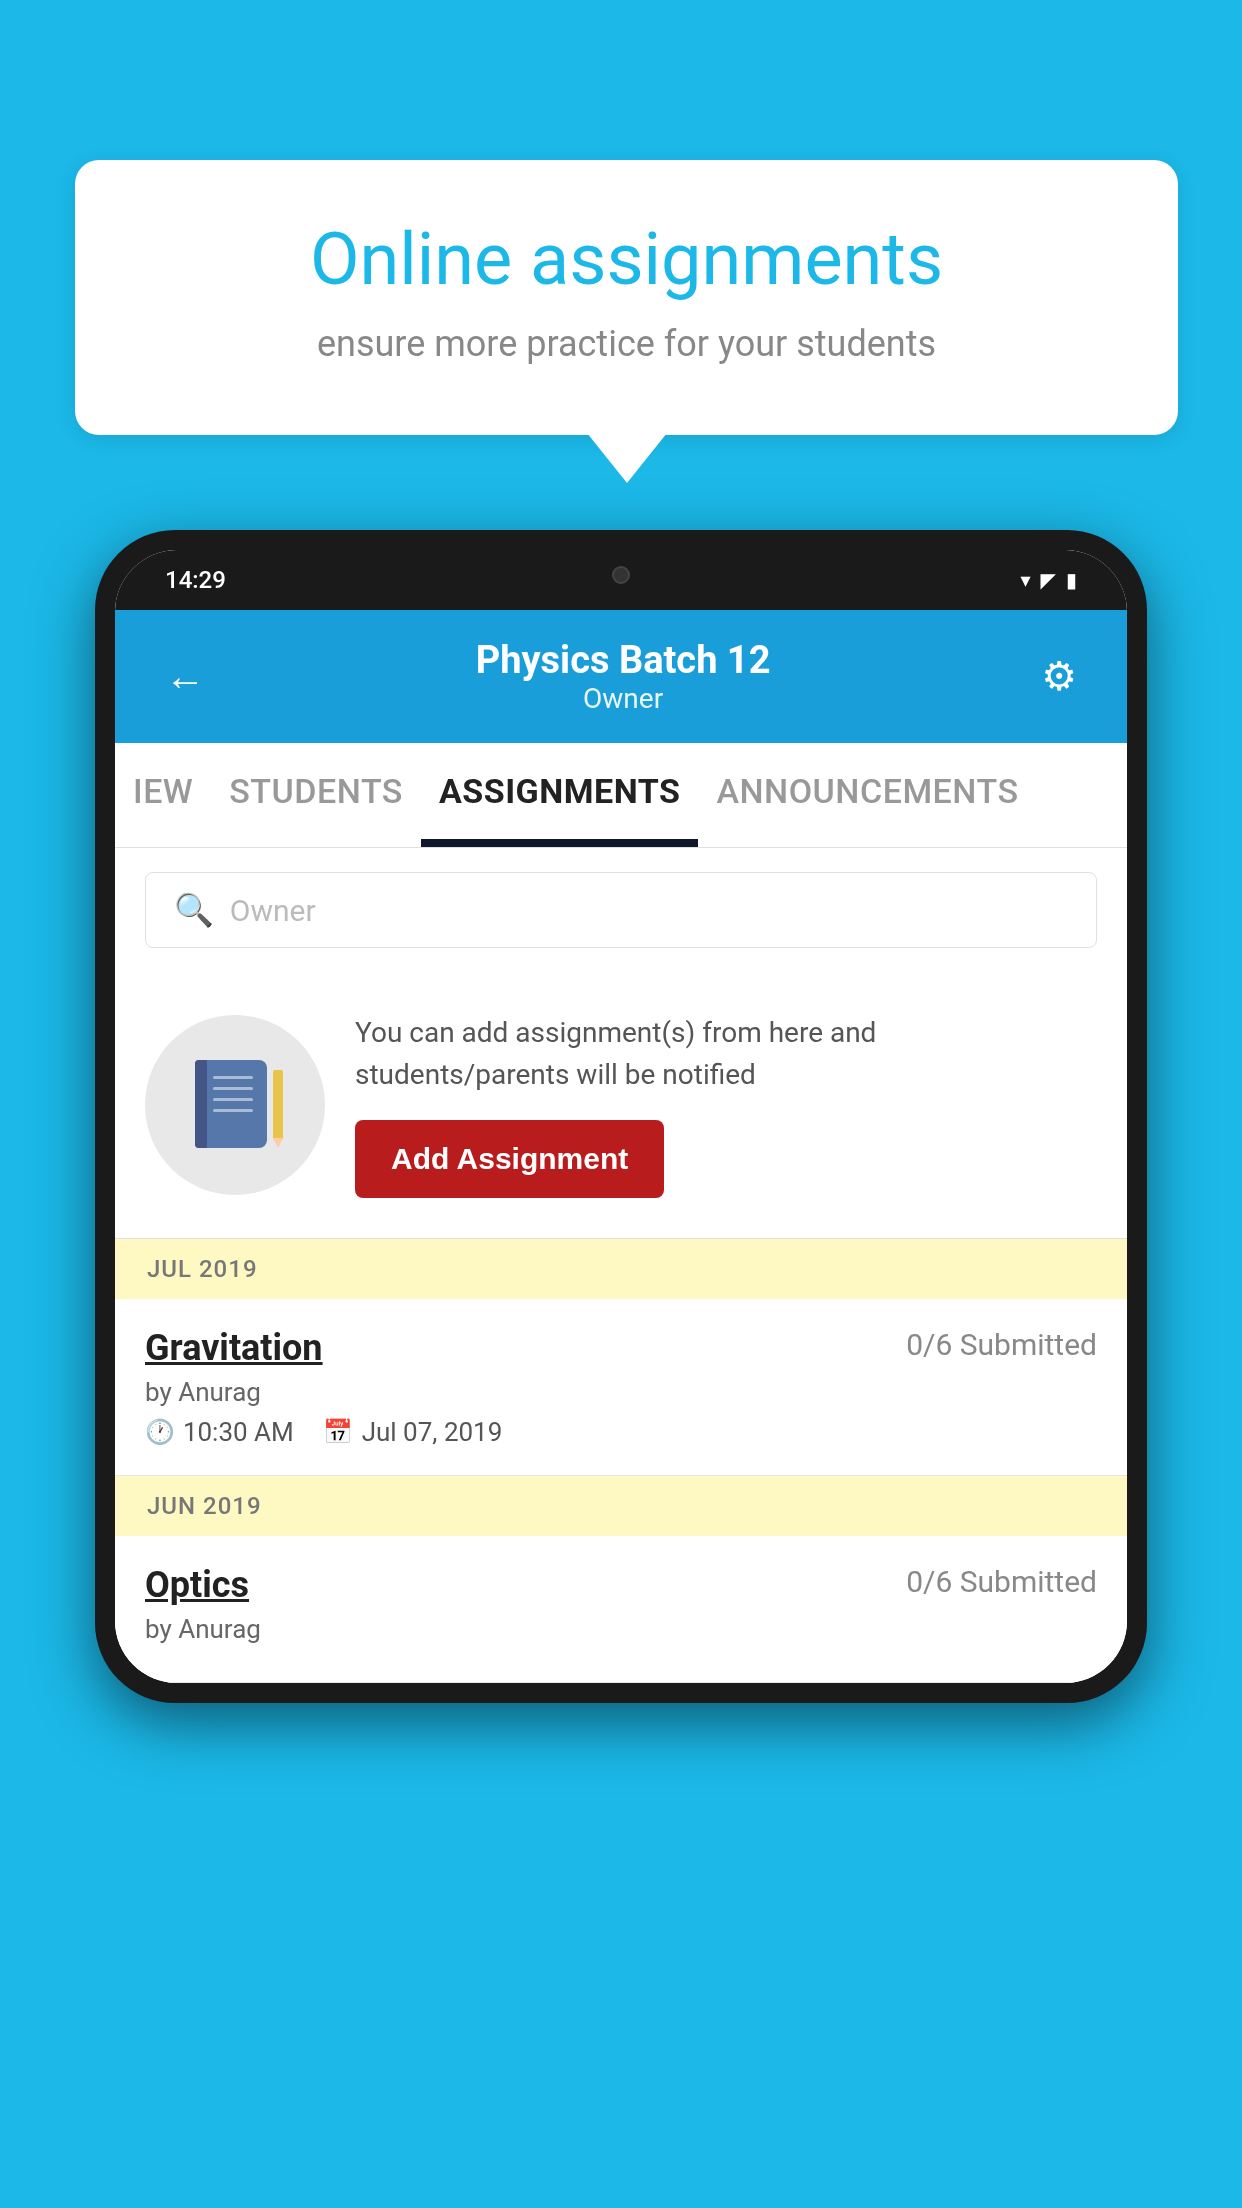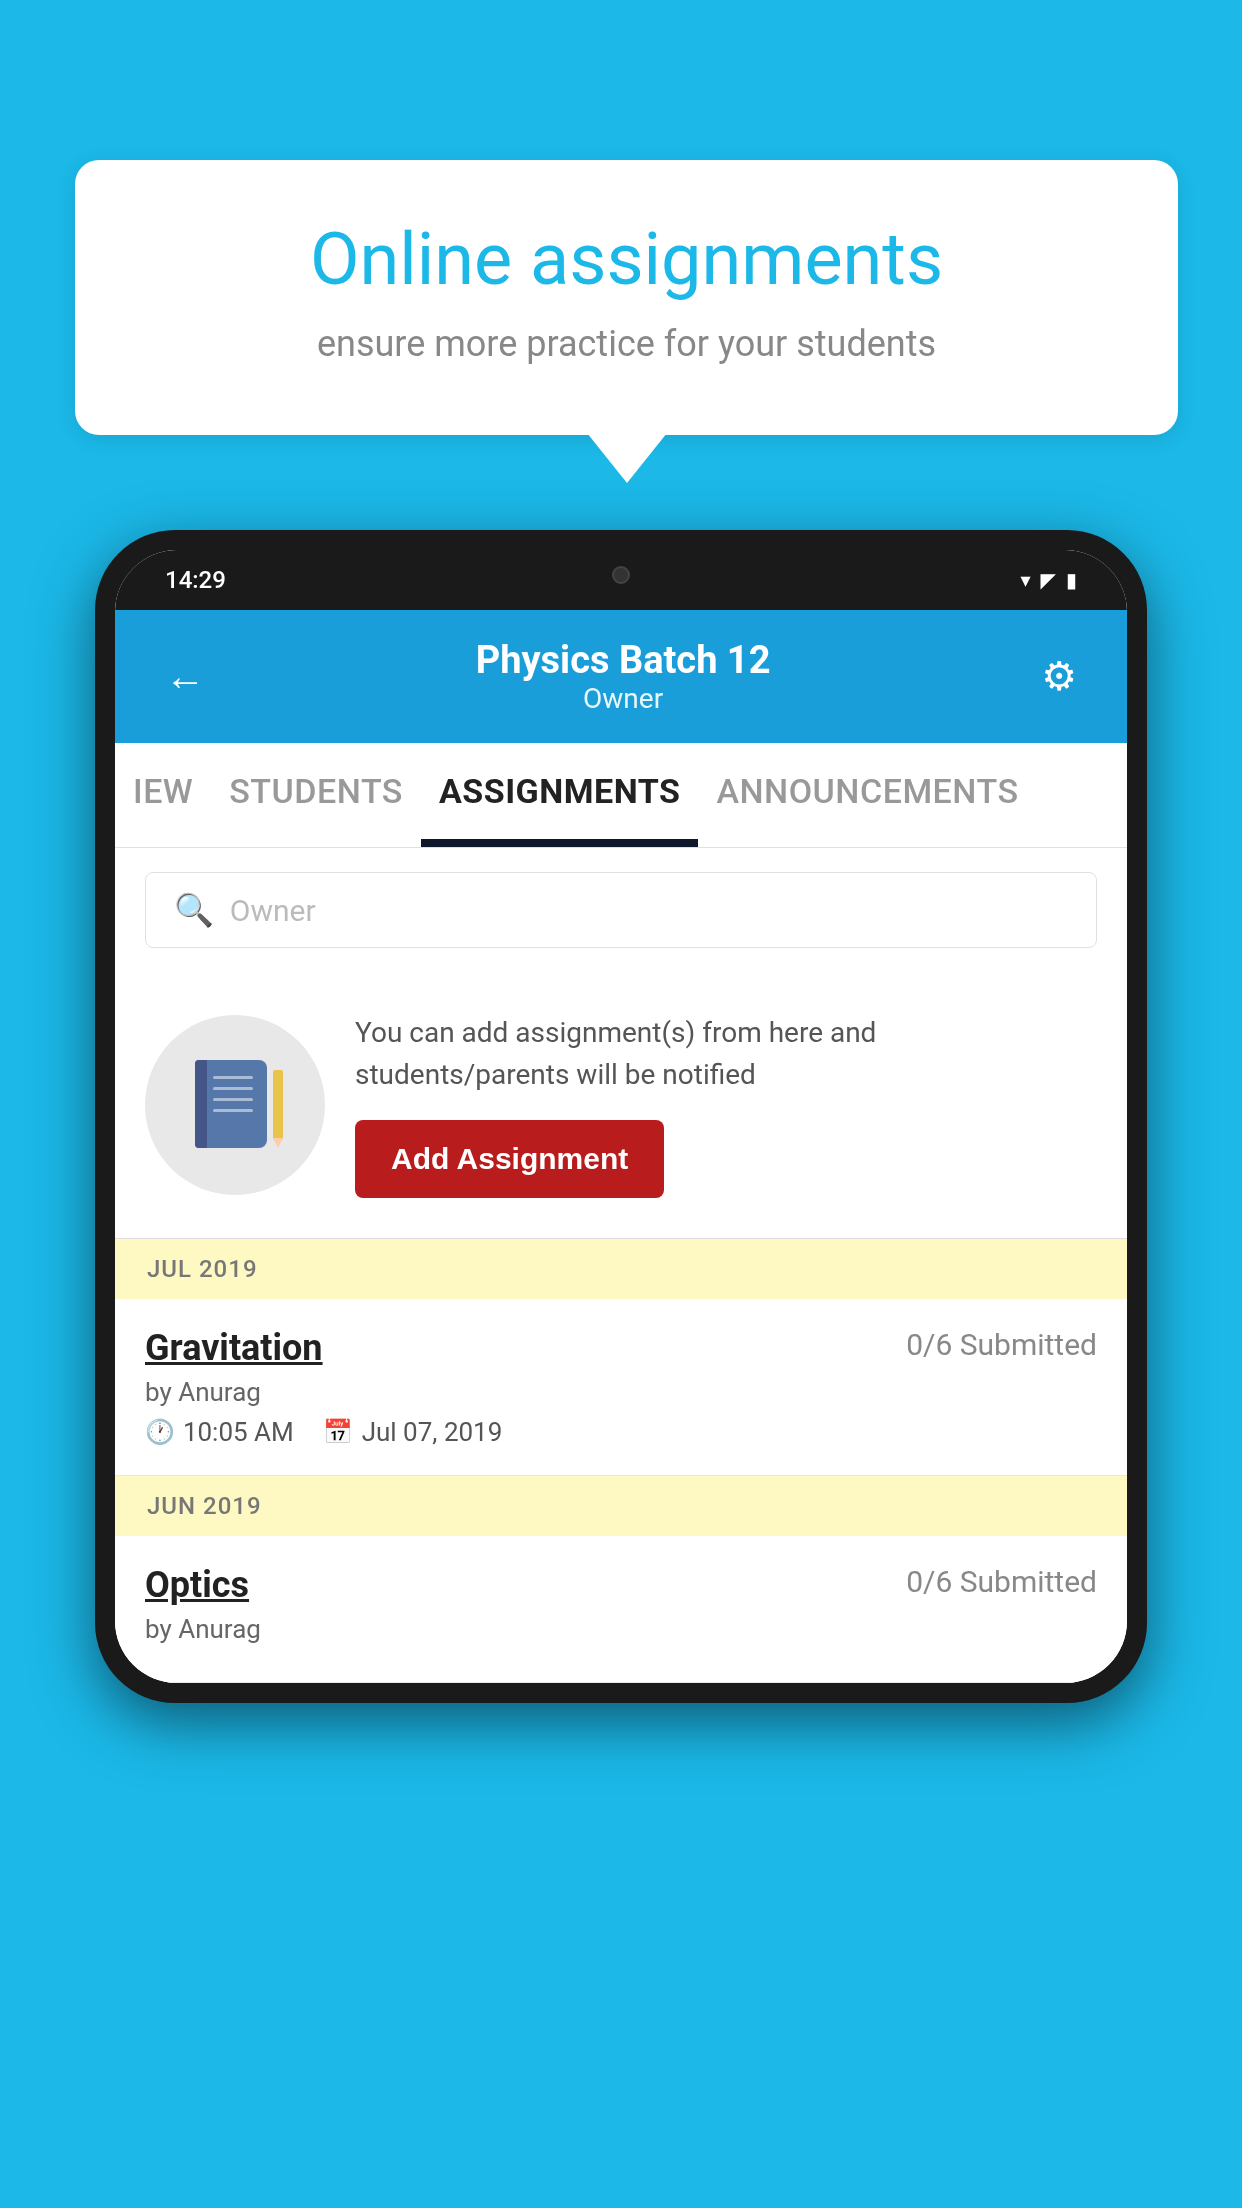--- a/index.html
+++ b/index.html
@@ -463,21 +463,21 @@
 
       <div class="assignment-item">
         <div class="assignment-top">
           <span class="assignment-title">Gravitation</span>
           <span class="assignment-submitted">0/6 Submitted</span>
         </div>
         <div class="assignment-author">by Anurag</div>
         <div class="assignment-meta">
           <div class="meta-item">
             <span class="meta-icon">🕐</span>
-            <span>10:05 AM</span>
+            <span>10:30 AM</span>
           </div>
           <div class="meta-item">
             <span class="meta-icon">📅</span>
             <span>Jul 07, 2019</span>
           </div>
         </div>
       </div>
 
       <div class="section-header">
         <span class="section-header-text">JUN 2019</span>

